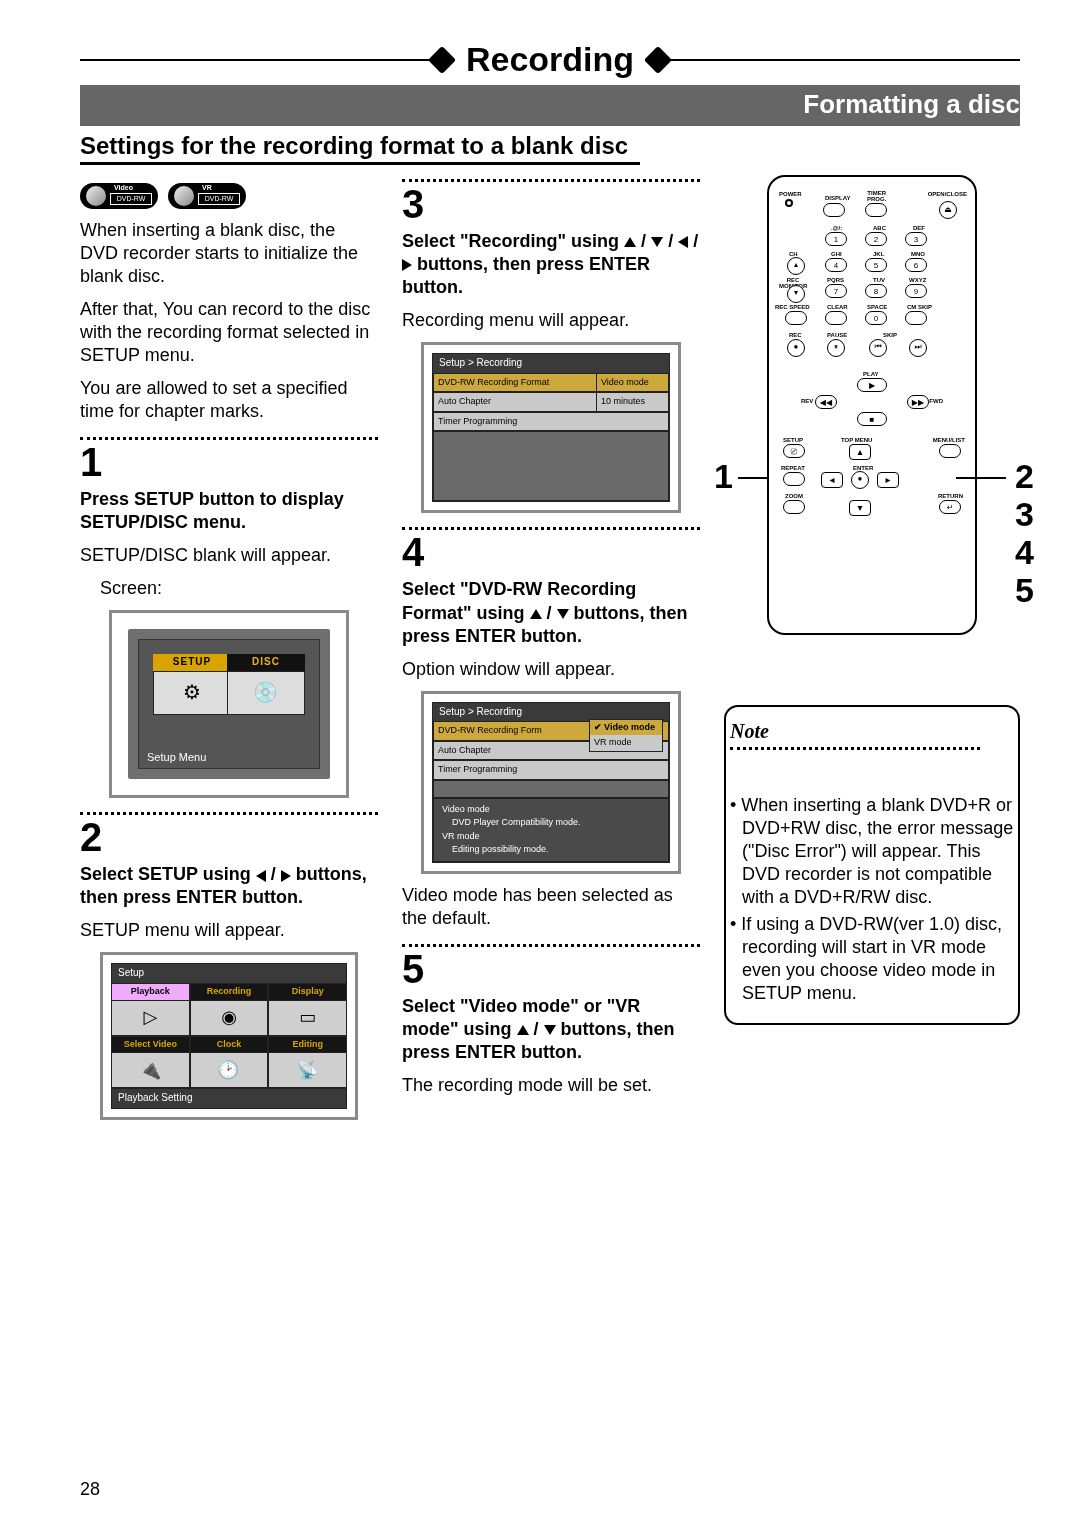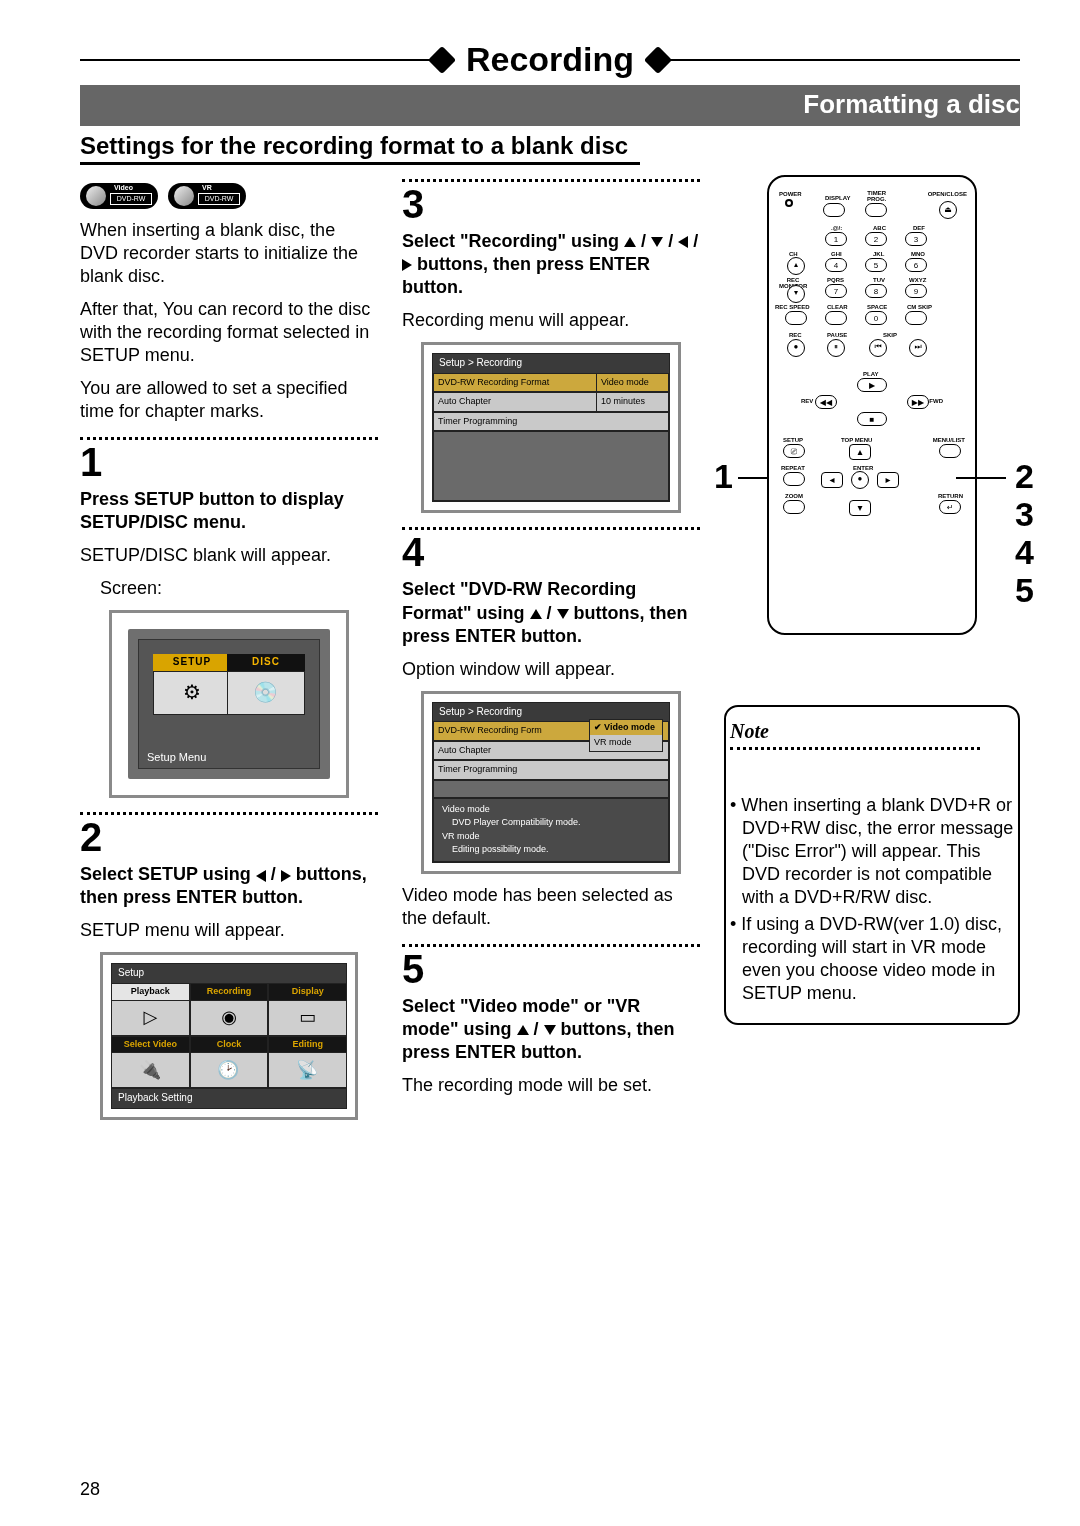--- a/index.html
+++ b/index.html
@@ -48,21 +48,21 @@
   .tile .lbl{ background:#111; color:#f5b400; font-size:10px; padding:2px 0; font-weight:bold; letter-spacing:1px;}
   .tile.sel .lbl{ background:#d9a400; color:#000; }
   .tile .ic{ height:44px; background:#ddd; border:1px solid #222; display:flex; align-items:center; justify-content:center; font-size:20px;}
   .tv-caption{ color:#fff; font-size:11px; position:absolute; bottom:4px; left:8px;margin-top:16px; }
 
   .menu-box{ border:3px solid #8a8a8a; width:258px; margin:10px auto; background:#fff; padding:8px; }
   .mb-head{ background:#3a3a3a; color:#fff; font-size:10px; padding:3px 6px; border:1px solid #222; border-bottom:none;}
   .mb-tiles{ display:grid; grid-template-columns:repeat(3,1fr); }
   .mtile{ text-align:center; }
   .mtile .ml{ background:#151515; color:#daa400; font-size:9px; font-weight:bold; padding:2px 0; border:1px solid #222;}
-  .mtile.sel .ml{ background:#e5e5e5; color:#000;}
+  .mtile.sel .ml{ background:#f0abfc; color:#000;}
   .mtile .mi{ background:#cfcfcf; height:35px; border:1px solid #222; border-top:none; display:flex;align-items:center;justify-content:center;font-size:18px;}
   .mb-foot{ color:#fff; font-size:10px; padding:3px 6px; background:#3a3a3a; border:1px solid #222;}
 
   .rec-box{ border:3px solid #8a8a8a; width:260px; margin:10px auto; background:#fff; padding:8px;}
   .rec-inner{ background:#5f5f5f; border:1px solid #222;}
   .rec-head{ background:#3a3a3a; color:#fff; font-size:10px; padding:3px 6px;}
   .rec-row{ display:flex; font-size:9px; }
   .rec-row .rl{ flex:1; background:#c9c9c9; padding:3px 4px; border:1px solid #222;}
   .rec-row .rv{ width:72px; background:#c9c9c9; padding:3px 4px; border:1px solid #222; border-left:none; text-align:left;}
   .rec-row.hl .rl,.rec-row.hl .rv{ background:#cca83d;}

